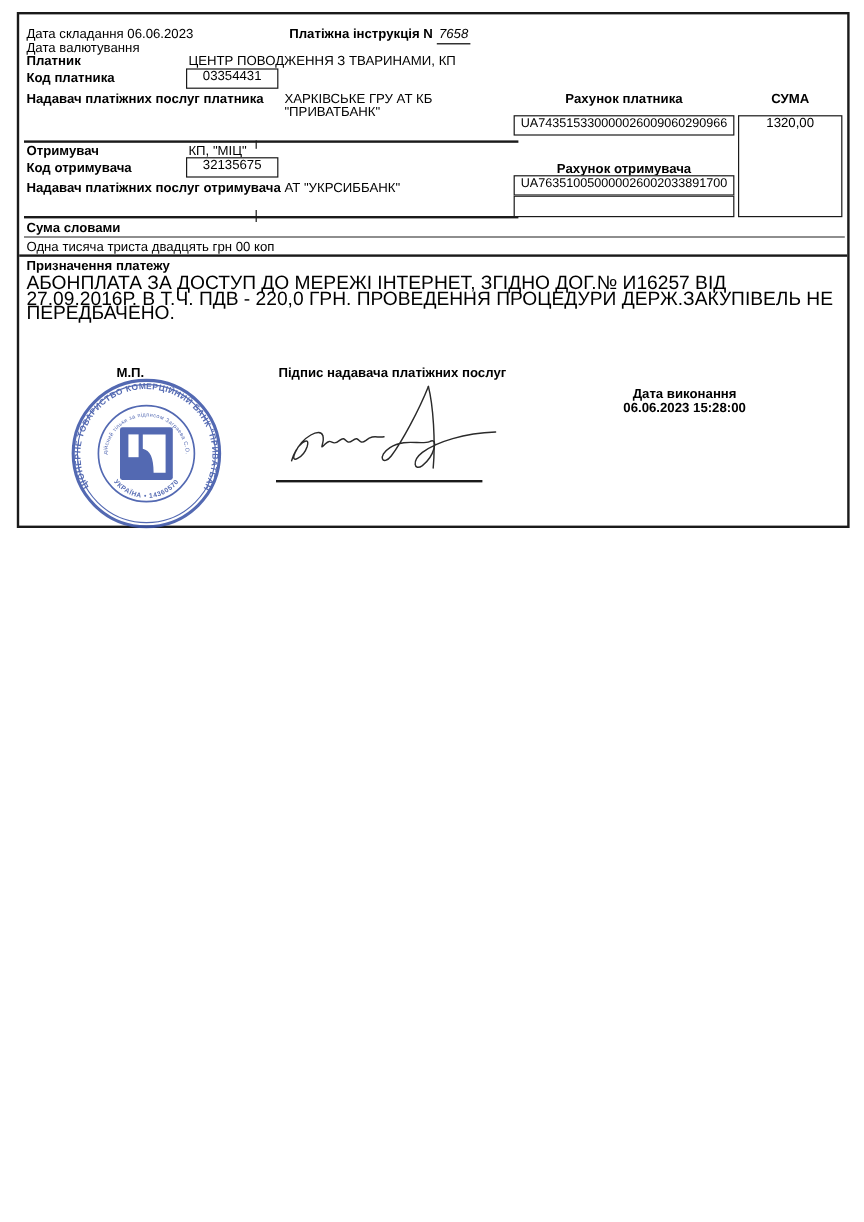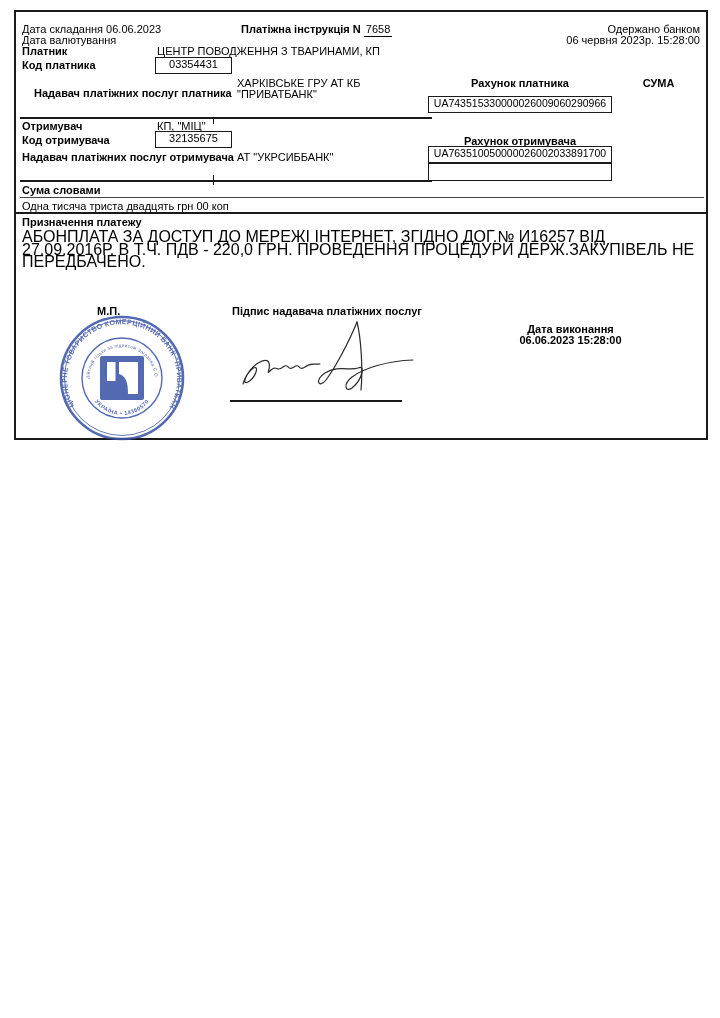--- a/index.html
+++ b/index.html
@@ -24,21 +24,21 @@
   .box{
     position:absolute;border:1.5px solid #1a1a1a;box-sizing:border-box;
     display:flex;align-items:flex-start;justify-content:center;
     font-size:11px;background:#fff;
   }
   .hline{position:absolute;background:#1a1a1a;height:2px;}
   .thinline{position:absolute;background:#444;height:1px;}
   .vtick{position:absolute;background:#1a1a1a;width:1px;}
   .center{text-align:center;}
   .right{text-align:right;}
-  .num-underline{border-bottom:1px solid #000;padding:0 2px 1px 2px;}
+  .num-underline{border-bottom:1px solid #000;padding:0 2px 1px 2px;font-style:italic;}
   .para{
     position:absolute;font-size:16px;line-height:12.5px;
     white-space:normal;
   }
   .stamp-svg{position:absolute;opacity:0.88;}
   .sig-svg{position:absolute;}
 </style>
 </head>
 <body>
 
@@ -49,46 +49,45 @@
       <span>Дата складання</span>
       <span>06.06.2023</span>
     </div>
     <div class="abs t" style="left:6px;top:23px;">Дата валютування</div>
 
     <div class="abs t" style="left:225px;top:12px;">
       <span class="b">Платіжна інструкція N</span>
       <span class="num-underline">7658</span>
     </div>
 
-    <div class="abs t right" style="right:6px;top:12px;">
-      <div>Одержано банком</div>
-      <div>06 червня 2023р. 15:28:00</div>
-    </div>
 
     <div class="abs t b" style="left:6px;top:34px;">Платник</div>
     <div class="abs t" style="left:141px;top:34px;">ЦЕНТР ПОВОДЖЕННЯ З ТВАРИНАМИ, КП</div>
 
     <div class="abs t b" style="left:6px;top:48px;">Код платника</div>
     <div class="box" style="left:139px;top:45px;width:77px;height:17px;">
       <span>03354431</span>
     </div>
 
-    <div class="abs t b" style="left:6px;top:76px;margin-left:12px;">Надавач платіжних послуг платника</div>
+    <div class="abs t b" style="left:6px;top:66px;">Надавач платіжних послуг платника</div>
     <div class="abs t" style="left:221px;top:66px;">
       <div>ХАРКІВСЬКЕ ГРУ АТ КБ</div>
       <div>"ПРИВАТБАНК"</div>
     </div>
 
     <div class="abs t b center" style="left:412px;top:66px;width:184px;">Рахунок платника</div>
     <div class="abs t b center" style="left:599px;top:66px;width:87px;">СУМА</div>
 
     <div class="box" style="left:412px;top:84px;width:184px;height:17px;font-size:10.5px;">
       <span>UA743515330000026009060290966</span>
     </div>
 
+    <div class="box" style="left:599px;top:84px;width:87px;height:85px;">
+      <span>1320,00</span>
+    </div>
 
     <div class="hline" style="left:4px;top:105px;width:412px;"></div>
     <div class="vtick" style="left:197px;top:105px;height:7px;"></div>
 
     <div class="abs t b" style="left:6px;top:109px;">Отримувач</div>
     <div class="abs t" style="left:141px;top:109px;">КП, "МІЦ"</div>
 
     <div class="abs t b" style="left:6px;top:123px;">Код отримувача</div>
     <div class="box" style="left:139px;top:119px;width:77px;height:17px;">
       <span>32135675</span>

